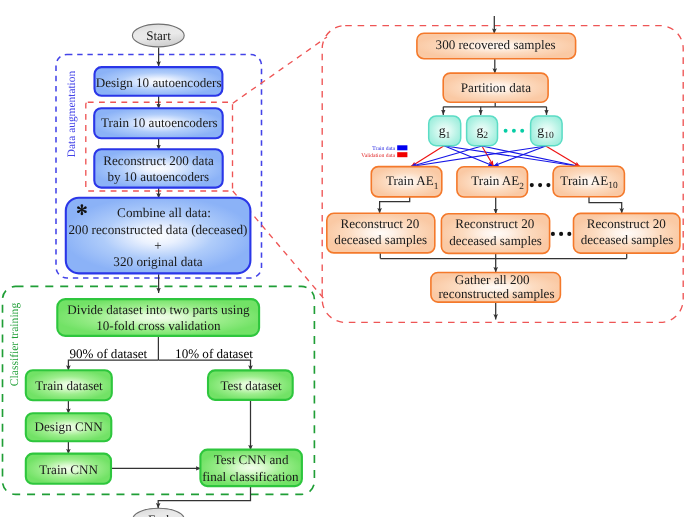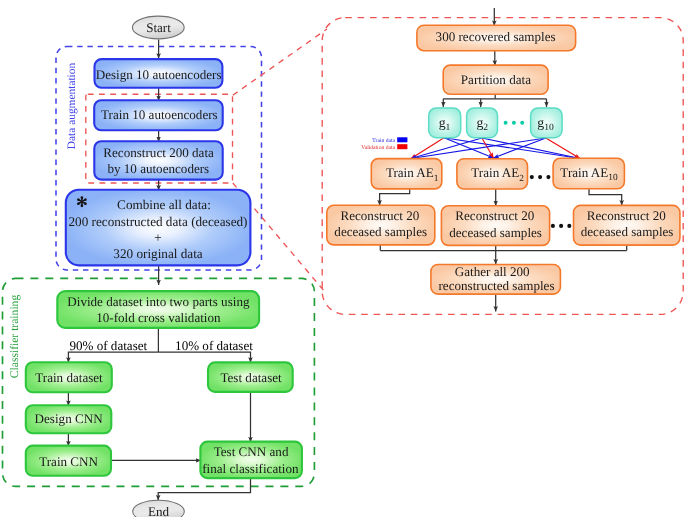--- a/index.html
+++ b/index.html
@@ -1,20 +1,20 @@
 <!DOCTYPE html>
 <html><head>
 <meta charset="utf-8">
 <title>Data augmentation and classifier training flowchart</title>
 <style>
   html,body{margin:0;padding:0;background:#ffffff;}
   body{width:685px;height:517px;position:relative;overflow:hidden;
        font-family:"Liberation Serif","DejaVu Serif",serif;
        text-rendering:geometricPrecision;-webkit-font-smoothing:antialiased;}
-  #root{position:absolute;left:0;top:8px;width:685px;height:370px;}
+  #root{position:absolute;left:0;top:16px;width:685px;height:370px;}
   svg#diagram{position:absolute;left:0;top:0;width:685px;height:517px;}
   text{font-family:"Liberation Serif","DejaVu Serif",serif;}
 </style>
 </head>
 <body>
 
 <div id="root">
 <svg id="diagram" viewBox="0 0 685 517">
   <defs>
     <radialGradient id="gBlue" cx="50%" cy="50%" r="52%">

